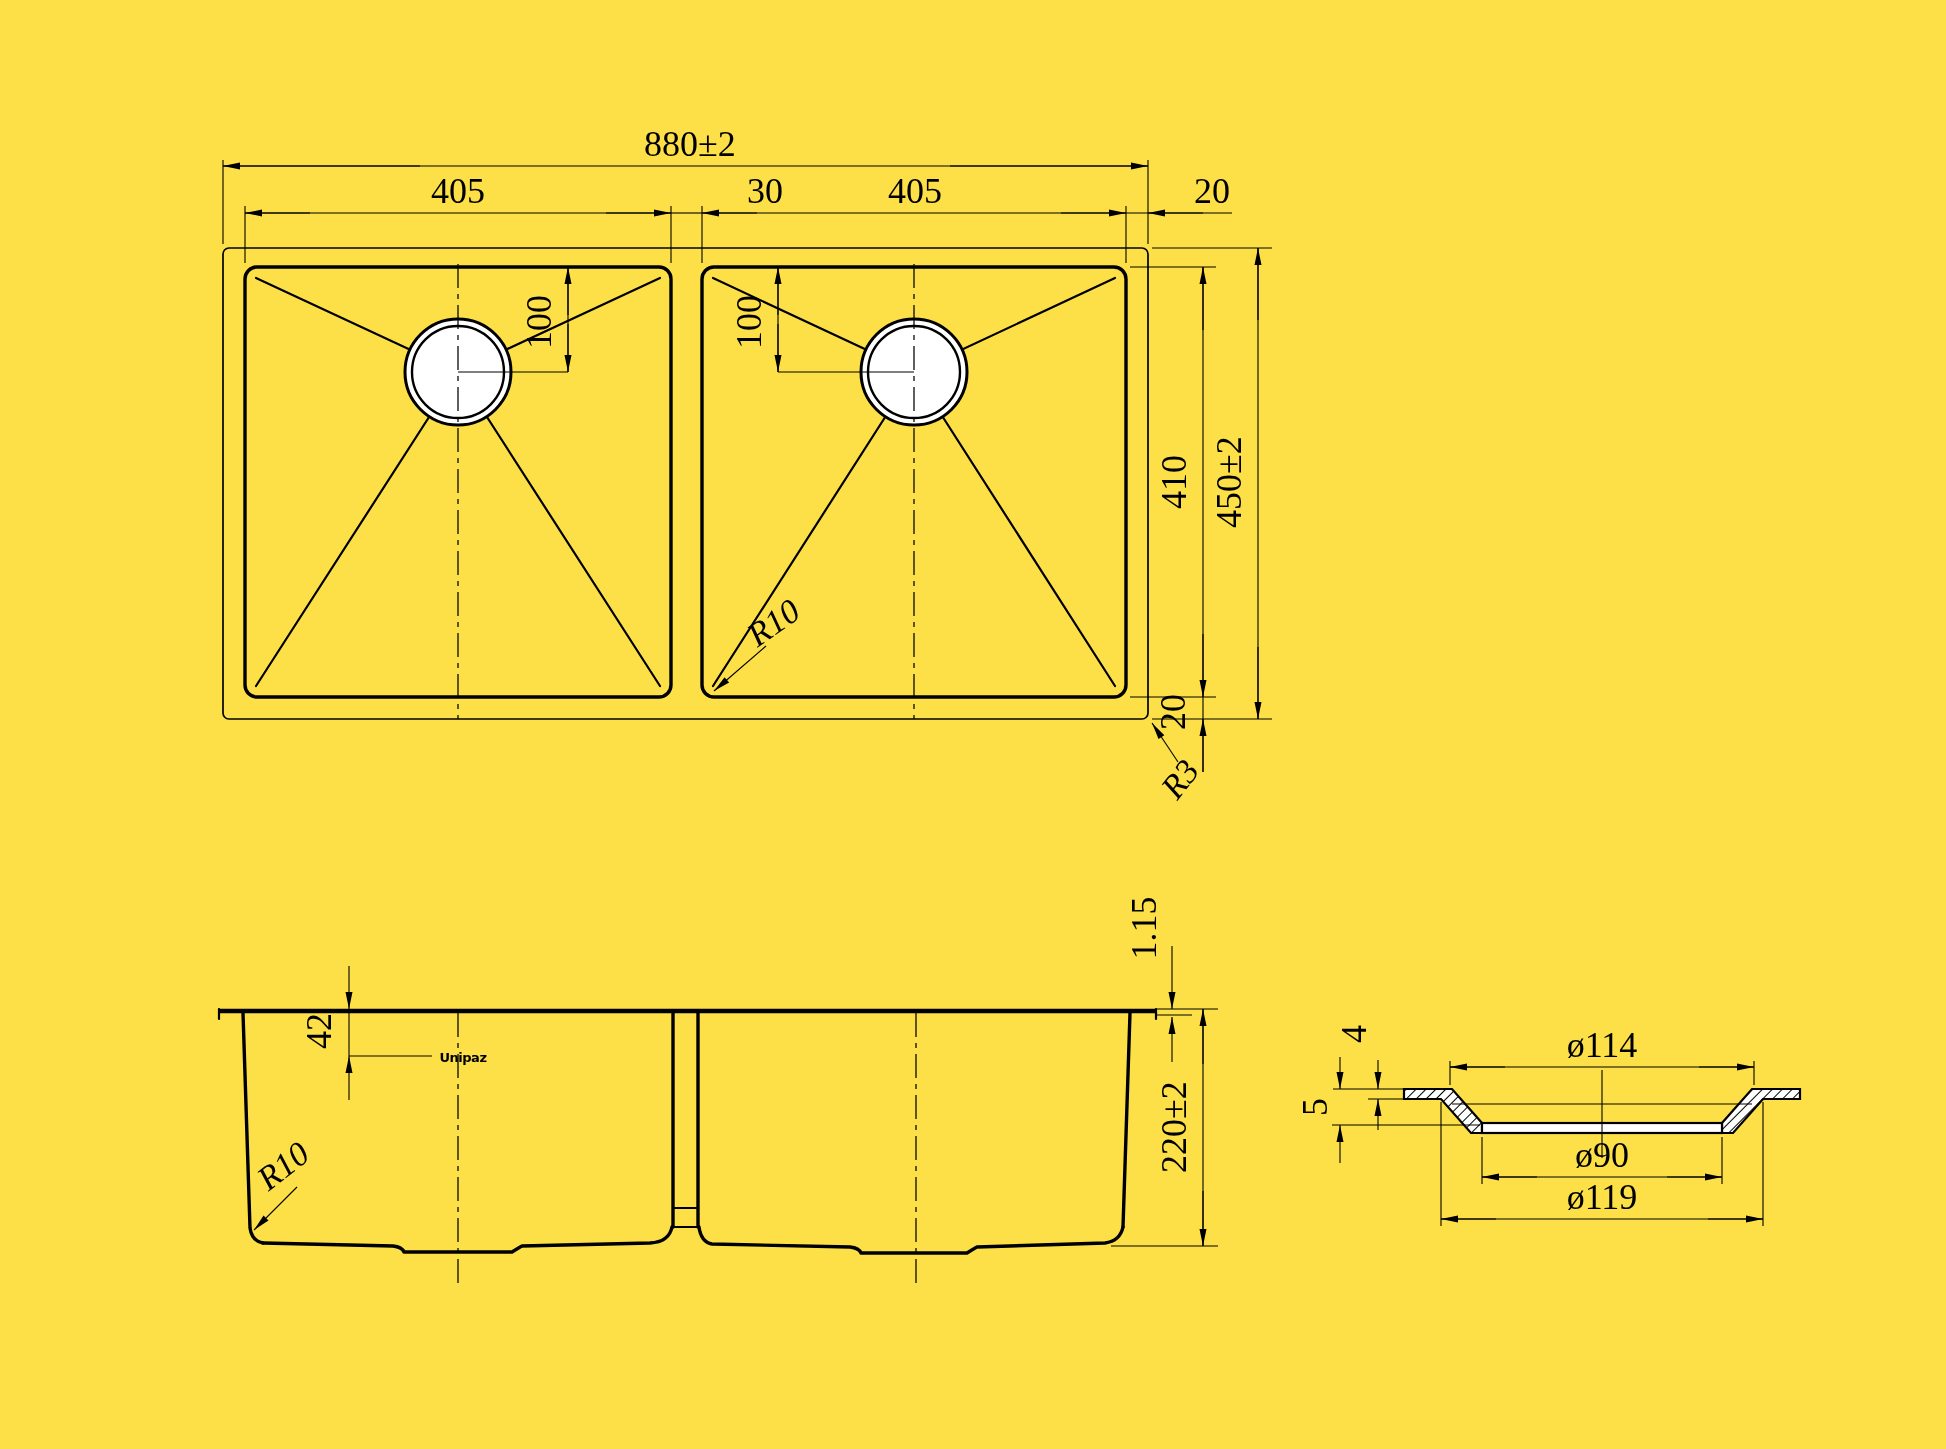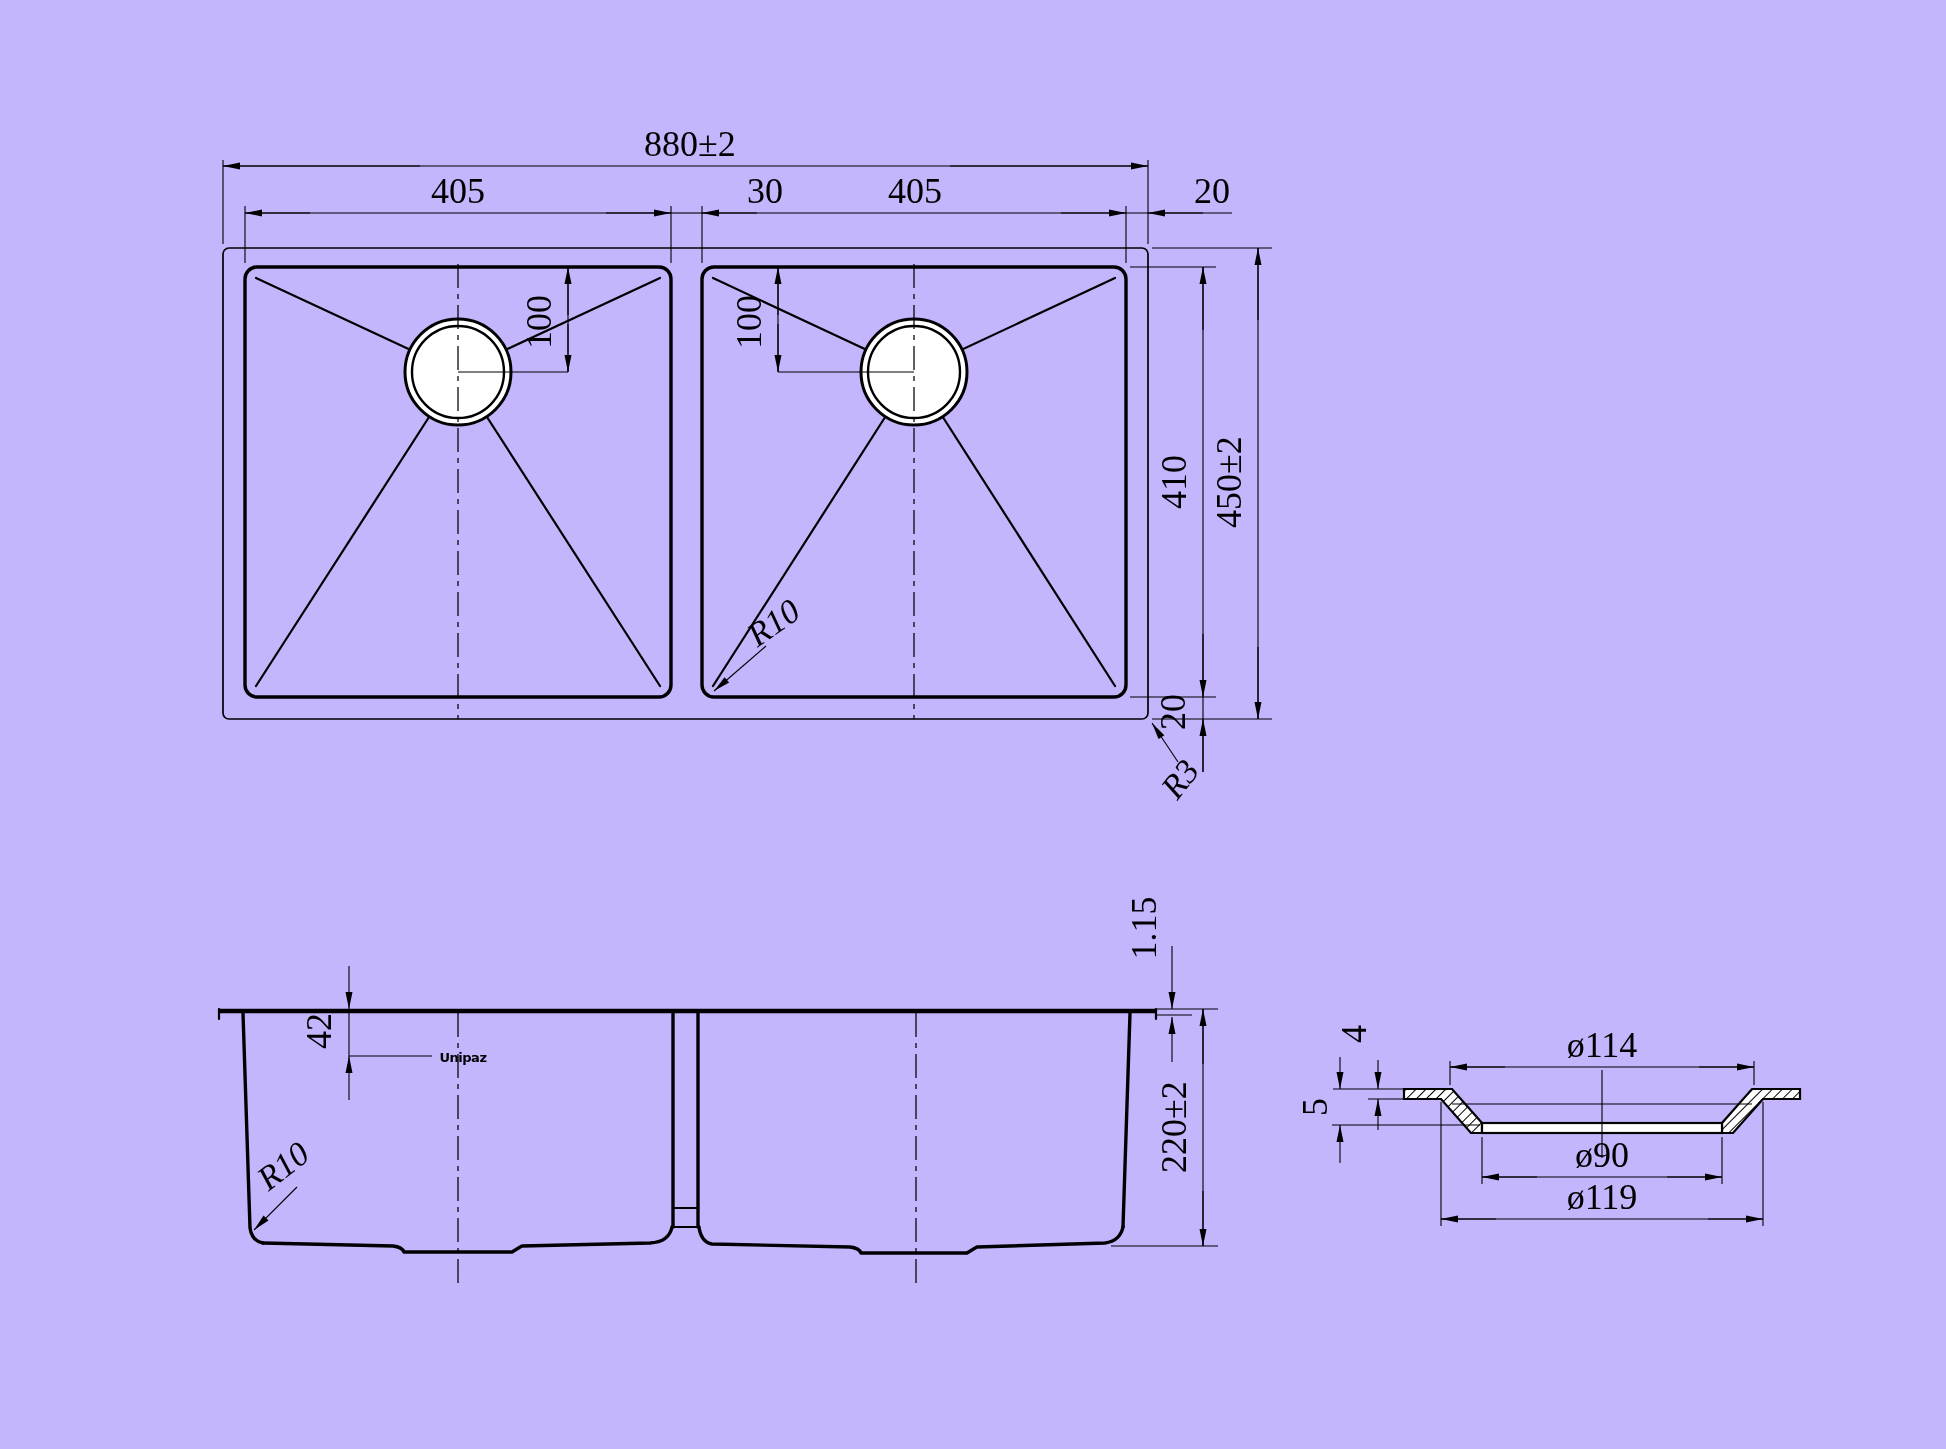--- a/index.html
+++ b/index.html
@@ -1,16 +1,16 @@
 <!DOCTYPE html>
 <html><head>
 <meta charset="utf-8">
 <style>
   html,body{margin:0;padding:0;background:#ffffff;}
-  .sheet{position:relative;width:1946px;height:1449px;background:#c4b5fd;overflow:hidden;}
+  .sheet{position:relative;width:1946px;height:1449px;background:#fde047;overflow:hidden;}
   svg{display:block;}
   .thick{stroke:#000;stroke-width:3.4;fill:none;stroke-linecap:round;stroke-linejoin:round;}
   .rim{stroke:#000;stroke-width:4.5;fill:none;stroke-linecap:butt;}
   .med{stroke:#000;stroke-width:2.2;fill:none;stroke-linecap:round;}
   .outer{stroke:#000;stroke-width:1.7;fill:none;}
   .dim{stroke:#000;stroke-width:1.1;fill:none;}
   .cl{stroke:#000;stroke-width:1.25;fill:none;stroke-dasharray:24 6 5 6;}
   .hatched{fill:url(#hatch);stroke:#000;stroke-width:2.2;stroke-linejoin:miter;}
   text{font-family:"Liberation Serif","DejaVu Serif",serif;fill:#000;}
   .dtxt{font-size:36px;}

